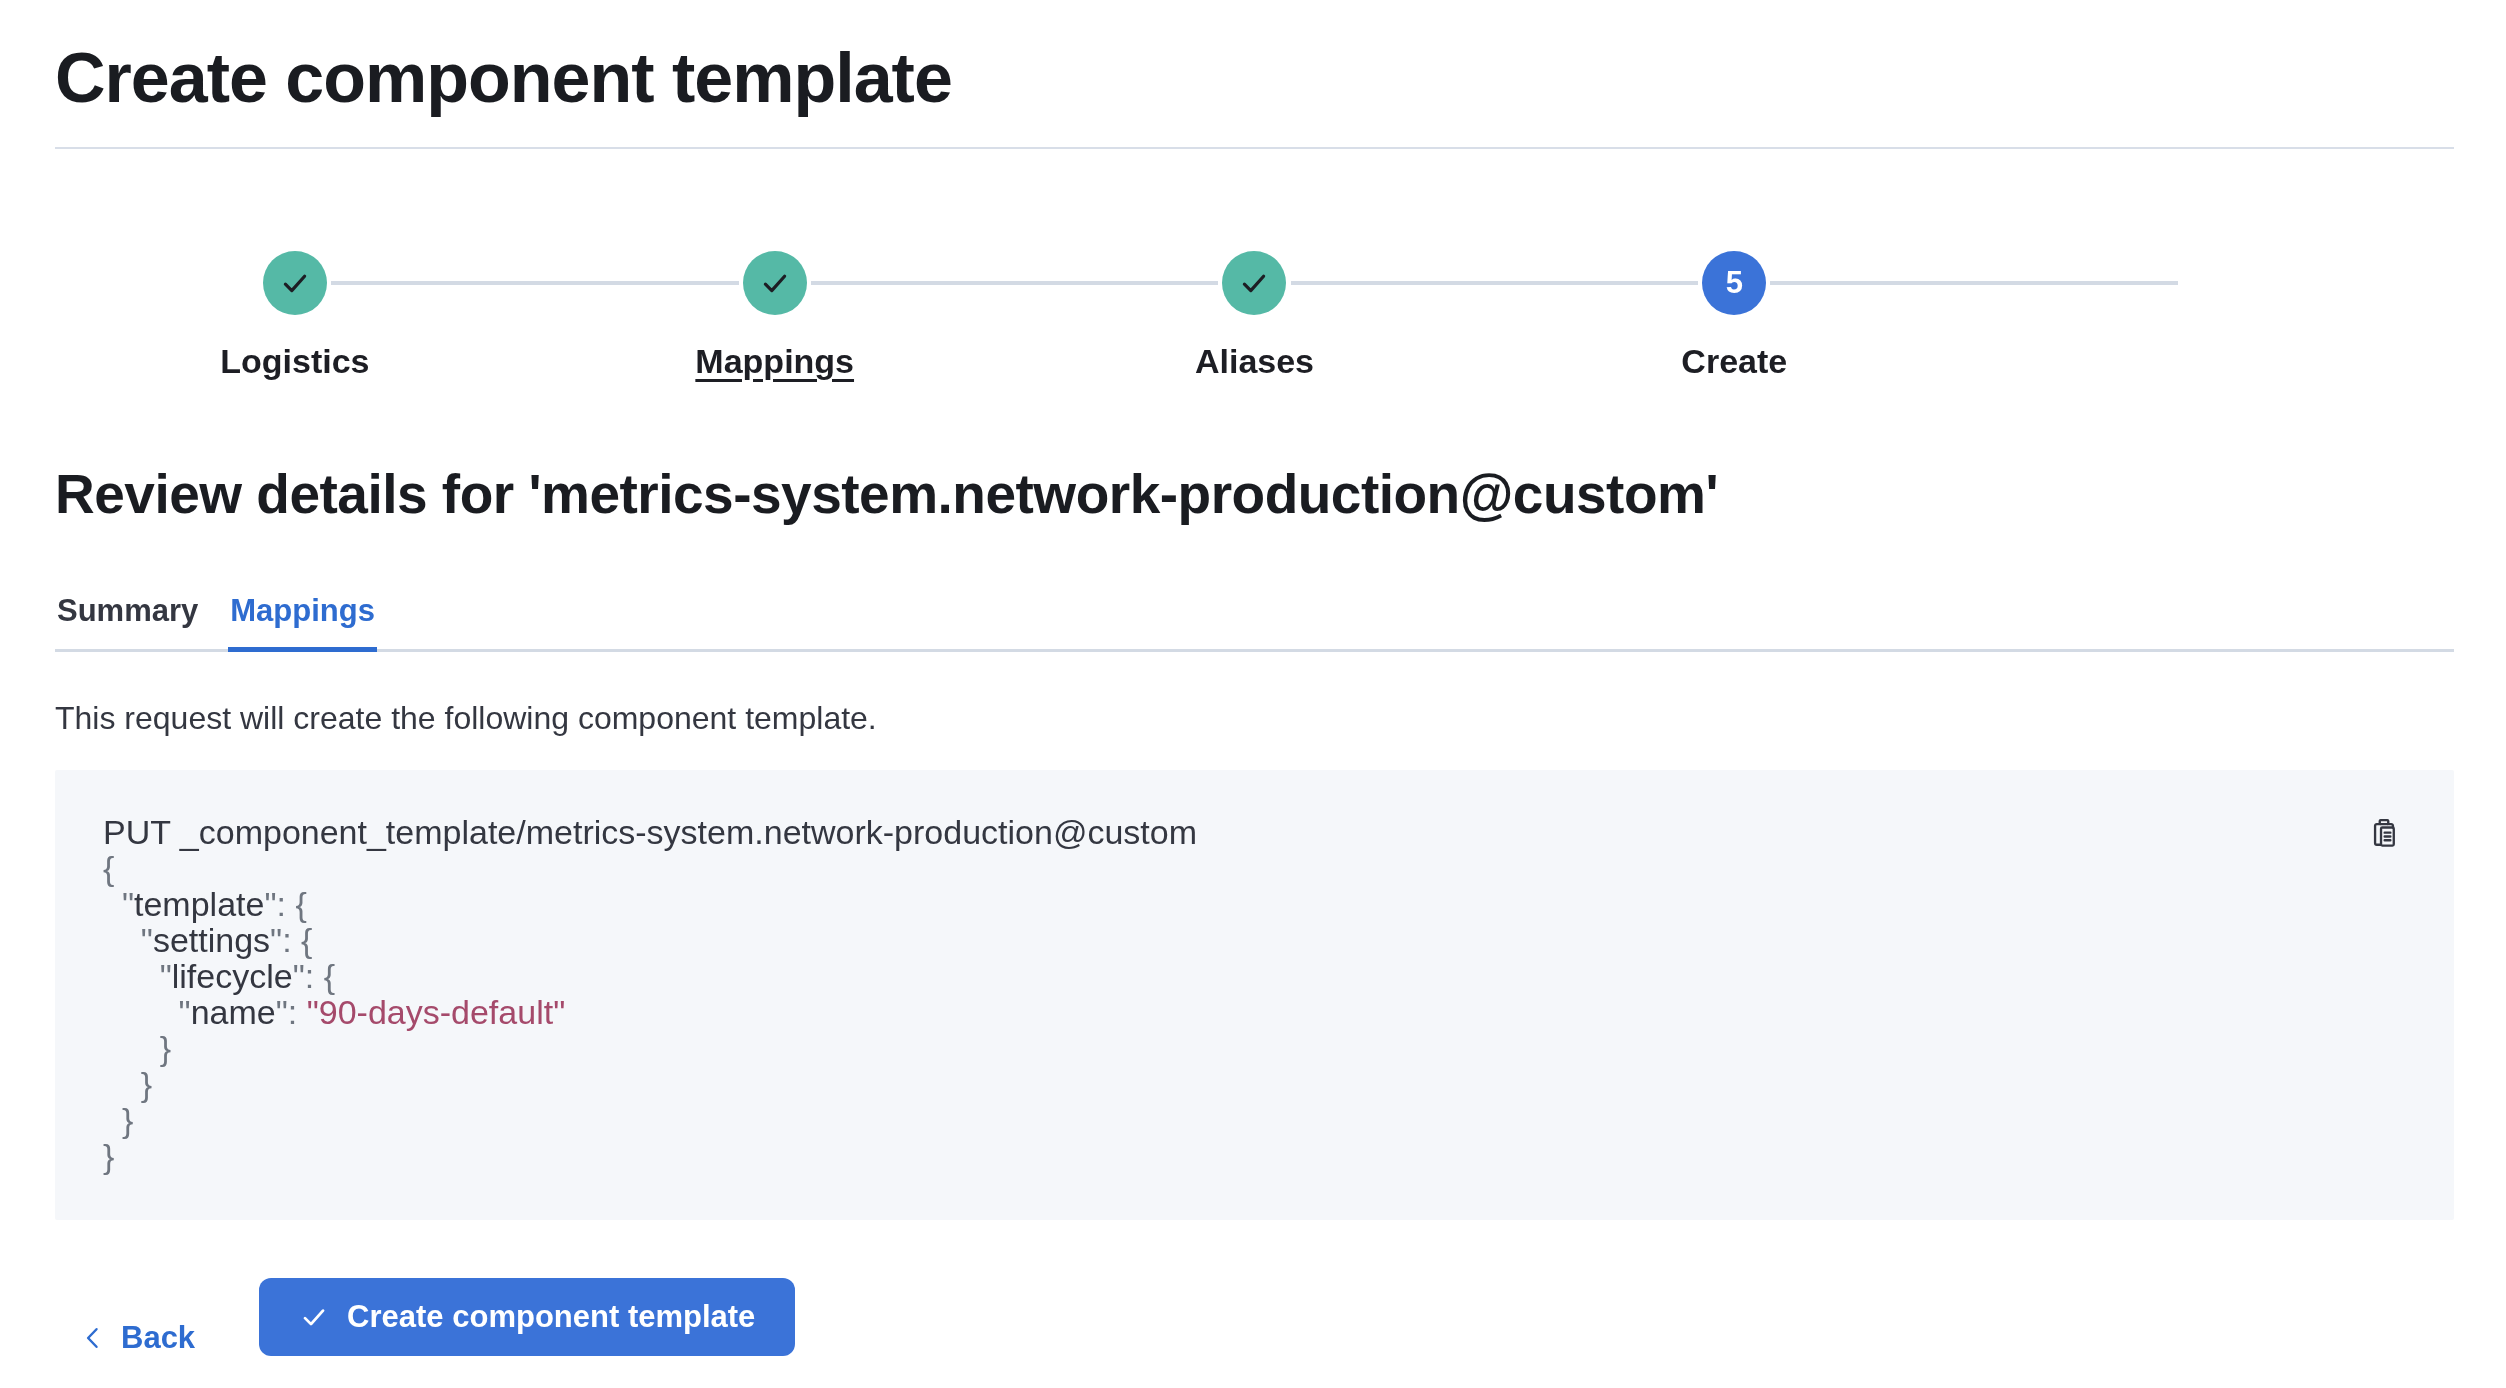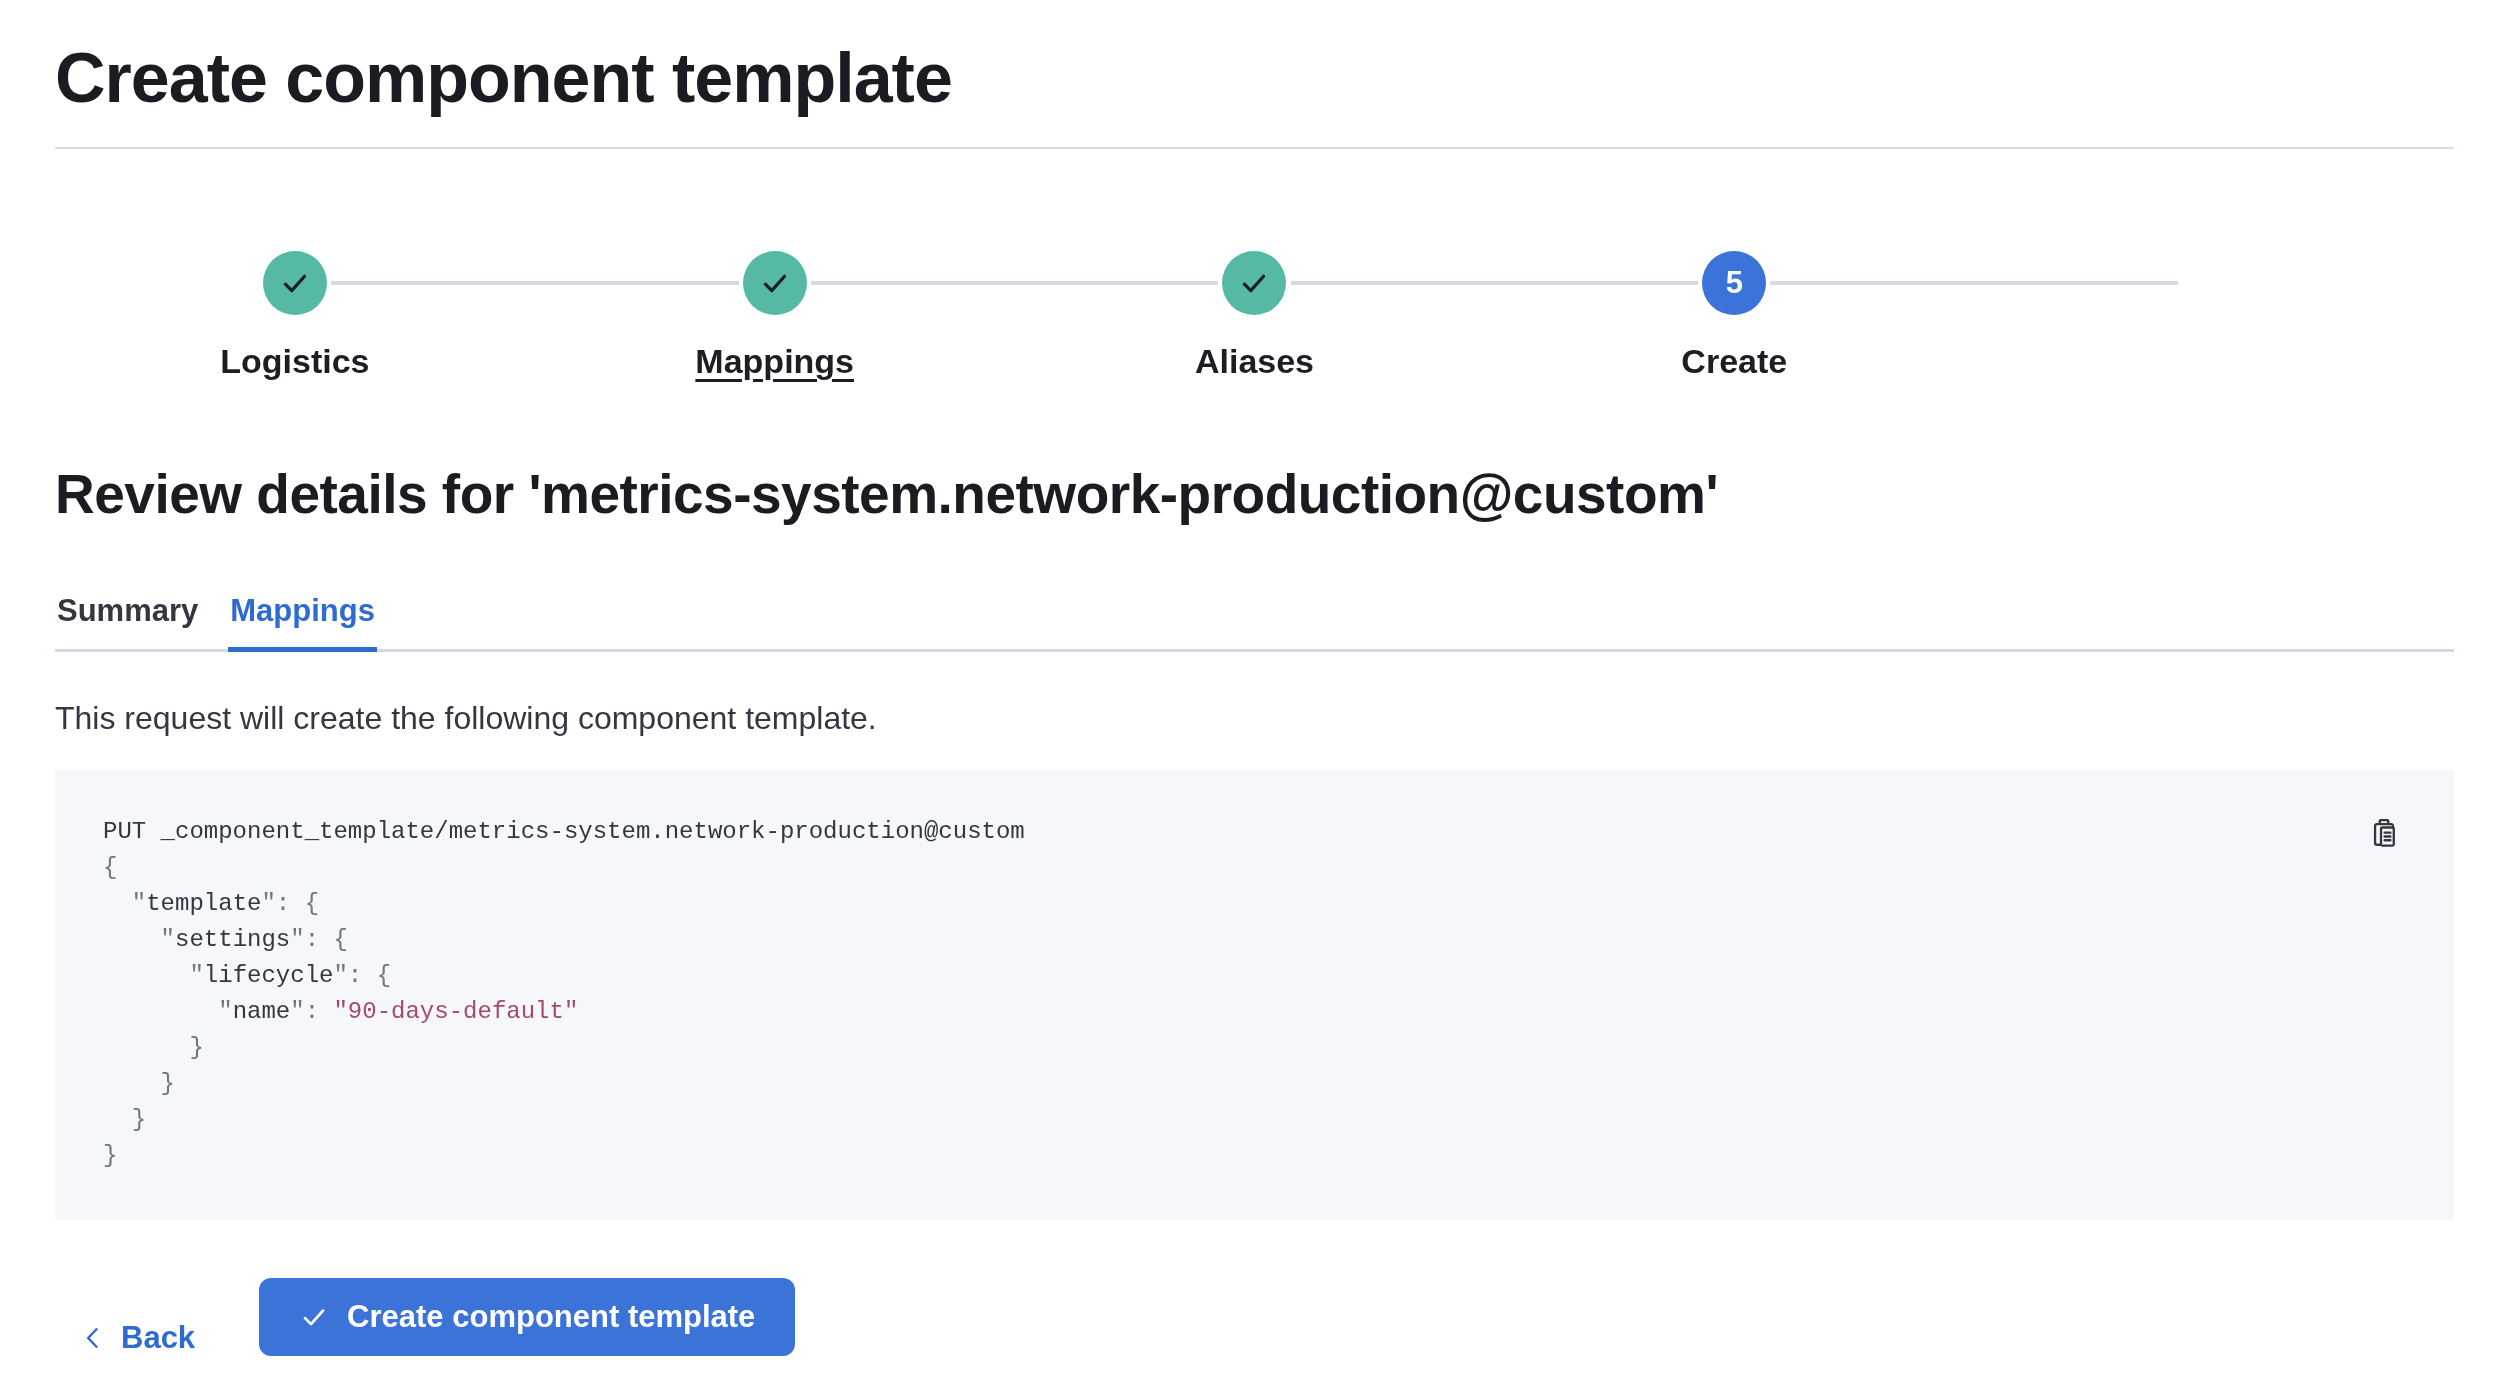--- a/index.html
+++ b/index.html
@@ -45,21 +45,21 @@
   .tabs-wrap{margin-top:64px;border-bottom:3px solid var(--rule);display:flex;gap:28px;}
   .tab{background:none;border:none;font:inherit;font-size:31px;line-height:40px;font-weight:700;color:var(--body-text);
        padding:0 2px 16px 2px;border-bottom:5px solid transparent;margin-bottom:-3px;cursor:pointer;}
   .tab.selected{color:var(--primary-text);border-bottom-color:var(--primary-text);}
 
   
   .request-description{margin-top:44px;font-size:32px;line-height:44px;color:var(--body-text);}
 
   
   .code-block{position:relative;margin-top:30px;background:var(--panel-bg);padding:44px 120px 46px 48px;border-radius:2px;}
-  .code-pre{font-family:Liberation Mono, monospace;font-size:24px;line-height:36px;color:var(--code-default);}
+  .code-pre{font-family:Liberation Sans, sans-serif;font-size:34px;line-height:36px;color:var(--code-default);}
   .code-line{white-space:pre;}
   .c-def{color:var(--code-default);}
   .c-punct{color:var(--code-punct);}
   .c-str{color:var(--code-string);}
   .copy-button{position:absolute;top:42px;right:50px;width:40px;height:40px;background:none;border:none;cursor:pointer;
                display:flex;align-items:center;justify-content:center;}
   .copy-button svg{width:34px;height:34px;}
 
   
   .footer{margin-top:58px;display:flex;align-items:flex-end;gap:64px;}

